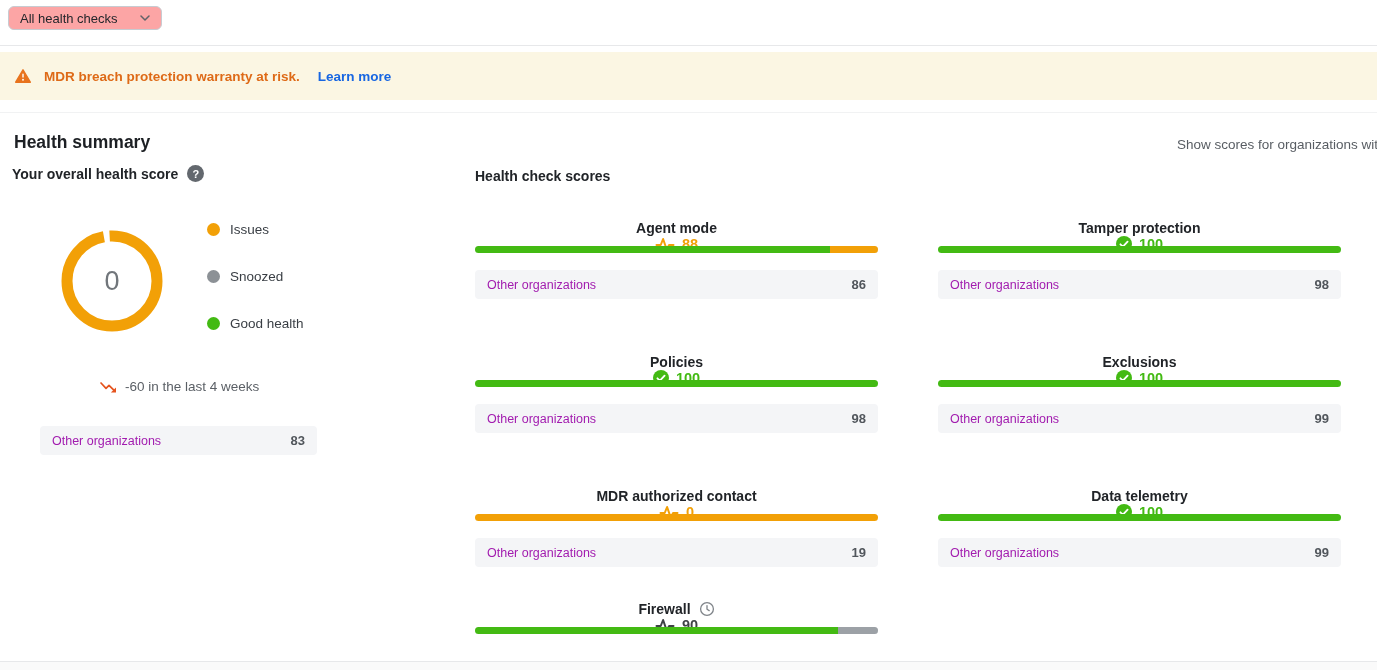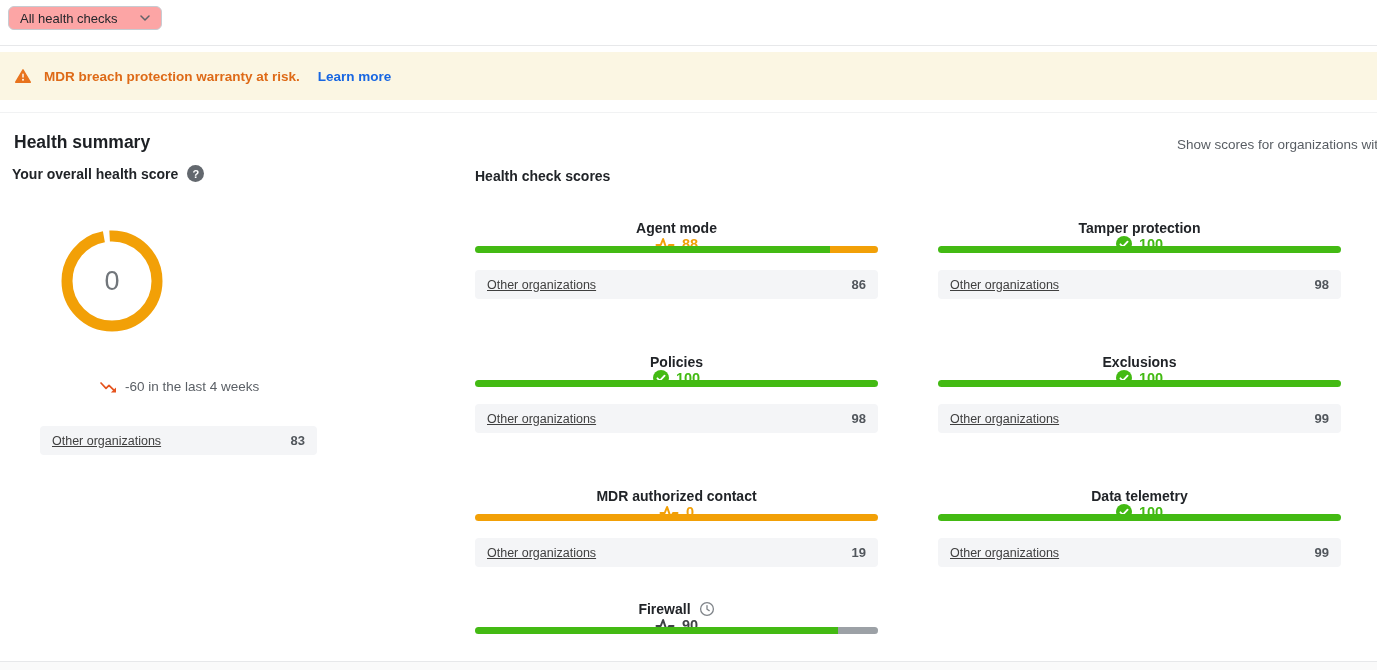--- a/index.html
+++ b/index.html
@@ -35,21 +35,21 @@
   .legend { position:absolute; left:207px; top:222px; }
   .legend-item { display:flex; align-items:center; gap:10px; height:14px; margin-bottom:33px; }
   .legend-dot { width:13px; height:13px; border-radius:50%; flex:0 0 auto; }
   .legend-label { font-size:13.5px; color:#393e44; }
 
   .trend { position:absolute; left:100px; top:379px; display:flex; align-items:flex-end; gap:8px;
     font-size:13.5px; color:#5a5f65; }
 
   .cmp-box { display:flex; align-items:center; justify-content:space-between; height:29px;
     padding:0 12px; background:#f4f5f7; border-radius:4px; }
-  .cmp-label { font-size:12.5px; color:#404040;text-decoration:underline; }
+  .cmp-label { font-size:12.5px; color:#a21caf; }
   .cmp-value { font-size:13px; font-weight:700; color:#51565c; }
   .overall-cmp { position:absolute; left:40px; top:426px; width:277px; }
 
   .scores-title { position:absolute; left:475px; top:168px; font-size:14px; font-weight:700; color:#212428; }
 
   .card { position:absolute; width:403px; }
   .card-head { display:flex; align-items:center; justify-content:space-between; height:20px;flex-direction:column; }
   .card-title { display:flex; align-items:center; gap:8px; font-size:14px; font-weight:700; color:#212428; }
   .card-score { display:flex; align-items:center; gap:7px; font-size:14.5px; font-weight:700; }
   .bar { position:absolute; left:0; top:26px; width:100%; height:7px; border-radius:4px; overflow:hidden;
@@ -95,20 +95,34 @@
     <span class="help">?</span>
   </div>
 
   <div class="donut-wrap" style="color: rgb(242, 160, 7);">
     <svg width="120" height="120" viewBox="0 0 120 120">
       <circle cx="60" cy="60" r="45" fill="none" stroke="currentColor" stroke-width="11" stroke-dasharray="277 5.7" stroke-dashoffset="2.85" transform="rotate(-90 60 60)"></circle>
     </svg>
     <div class="donut-value">0</div>
   </div>
 
+  <div class="legend">
+    <div class="legend-item">
+      <span class="legend-dot" style="background-color: rgb(242, 160, 7);"></span>
+      <span class="legend-label">Issues</span>
+    </div>
+    <div class="legend-item">
+      <span class="legend-dot" style="background-color: rgb(140, 145, 150);"></span>
+      <span class="legend-label">Snoozed</span>
+    </div>
+    <div class="legend-item">
+      <span class="legend-dot" style="background-color: rgb(67, 186, 19);"></span>
+      <span class="legend-label">Good health</span>
+    </div>
+  </div>
 
   <div class="trend">
     <span style="color: rgb(229, 83, 29);">
       <svg width="17" height="13" viewBox="0 0 17 13">
         <path d="M1 2 L6 7.3 L9 4.3 L13.6 8.9" fill="none" stroke="currentColor" stroke-width="1.7" stroke-linecap="round" stroke-linejoin="round"></path>
         <polygon points="16,11.5 10.9,11.5 16,6.4" fill="currentColor"></polygon>
       </svg>
     </span>
     <span>-60 in the last 4 weeks</span>
   </div>

